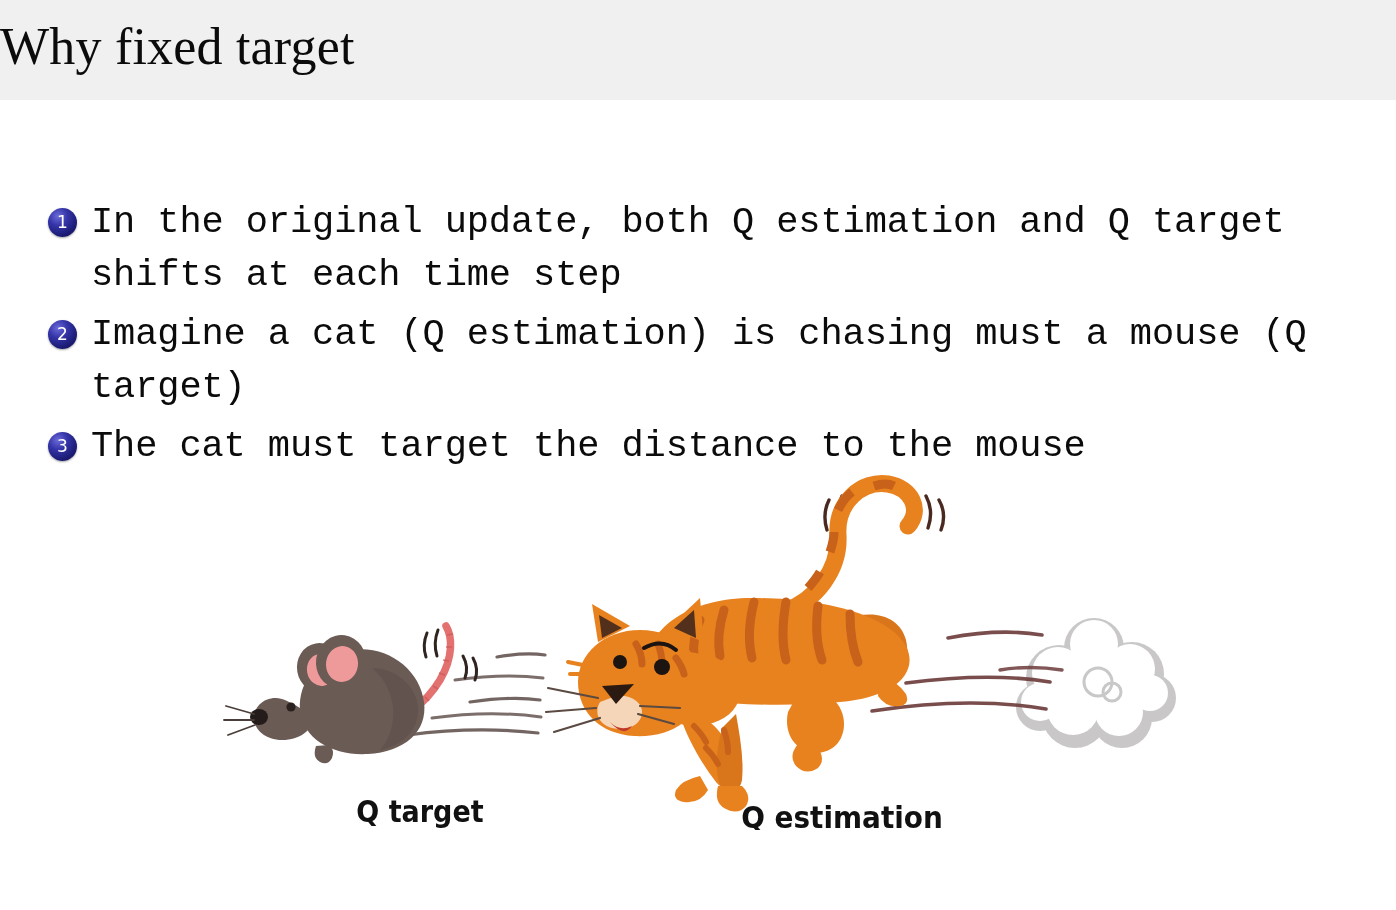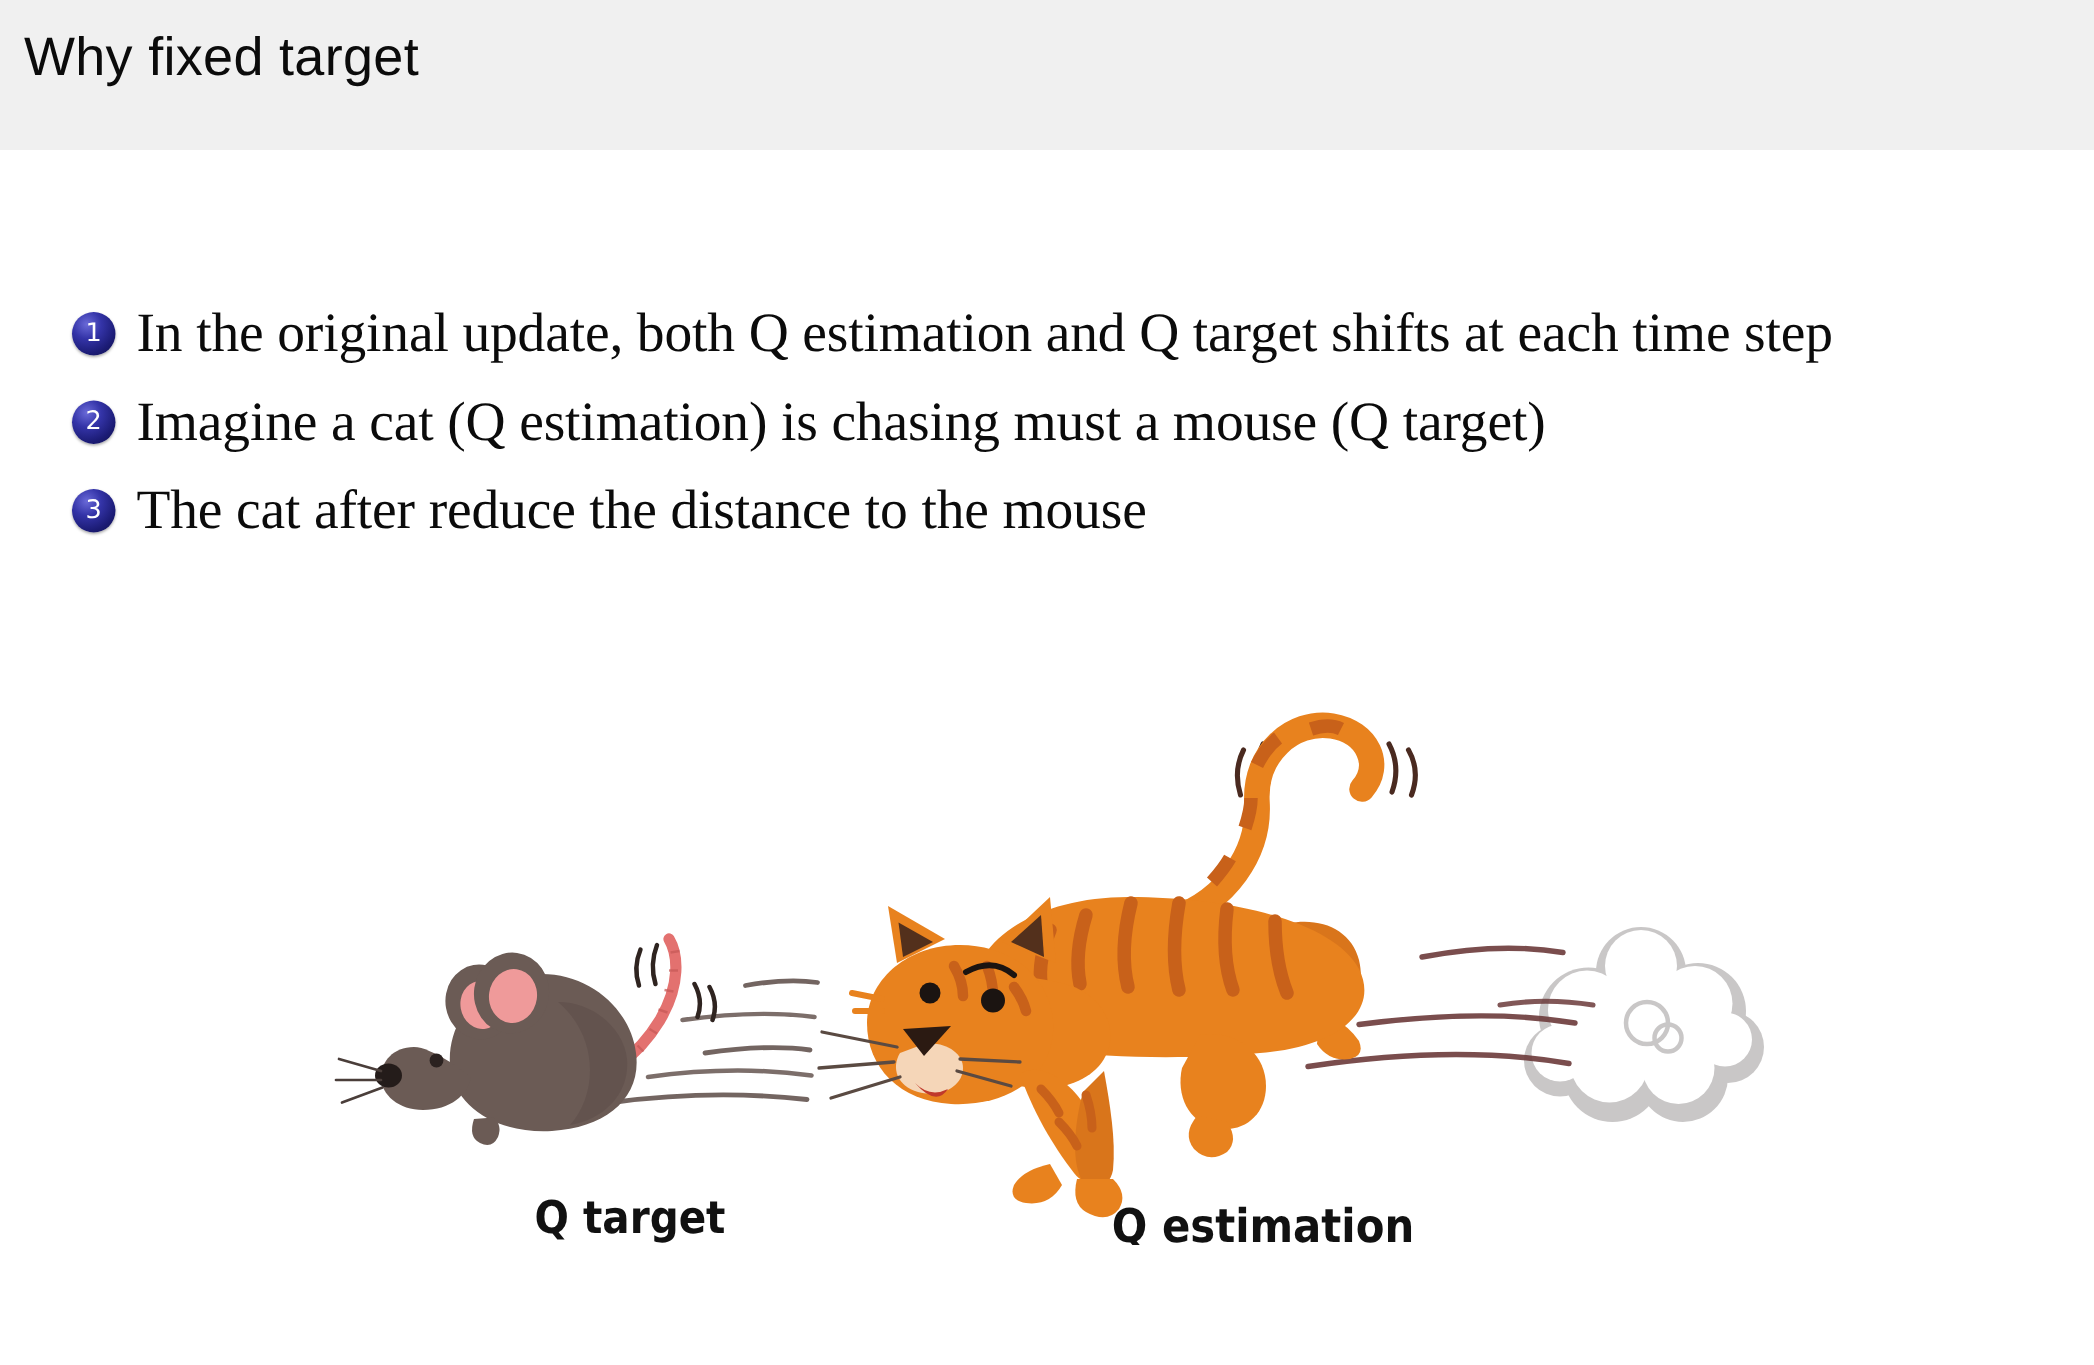--- a/index.html
+++ b/index.html
@@ -19,28 +19,28 @@
   
   #header-band {
     position: absolute;
     left: 0; top: 0;
     width: 1396px;
     height: 100px;
     background: #f0f0f0;
   }
   #slide-title {
     position: absolute;
-    left: 16px;
+    left: 0;
     top: 17px;
-    font-size: 36px;
+    font-size: 52px;
     font-weight: 400;
     letter-spacing: 0.2px;
     color: #0b0b0b;
     white-space: nowrap;
-    font-family: Liberation Sans, sans-serif;
+    font-family: Liberation Serif, serif;
   }
 
   
   #bullet-list {
     position: absolute;
     left: 48px;
     top: 196px;
     width: 1330px;
   }
   .bullet-row {
@@ -62,21 +62,21 @@
     font-size: 17px;
     line-height: 29px;
     text-align: center;
     font-family: "DejaVu Sans", "Liberation Sans", sans-serif;
   }
   .bullet-text {
     flex: 1 1 auto;
     font-size: 37px;
     line-height: 53px;
     color: #0b0b0b;
-    font-family: Liberation Serif, serif;
+    font-family: Liberation Mono, monospace;
     letter-spacing: -0.1px;
   }
   .bullet-row.b1 .bullet-text { max-width: 1266px; }
 
   
   #illustration {
     position: absolute;
     left: 0;
     top: 430px;
     width: 1396px;
@@ -102,21 +102,21 @@
     <div class="bullet-text">In the original update, both Q estimation and Q target shifts at each time step</div>
   </div>
 
   <div class="bullet-row b2">
     <div class="bullet-marker">2</div>
     <div class="bullet-text">Imagine a cat (Q estimation) is chasing must a mouse (Q target)</div>
   </div>
 
   <div class="bullet-row b3">
     <div class="bullet-marker">3</div>
-    <div class="bullet-text">The cat after reduce the distance to the mouse</div>
+    <div class="bullet-text">The cat must target the distance to the mouse</div>
   </div>
 
 </div>
 
 <div id="illustration">
 
   <svg class="svg-layer" width="1396" height="400" viewBox="0 0 1396 400">
 
     <g>
 

